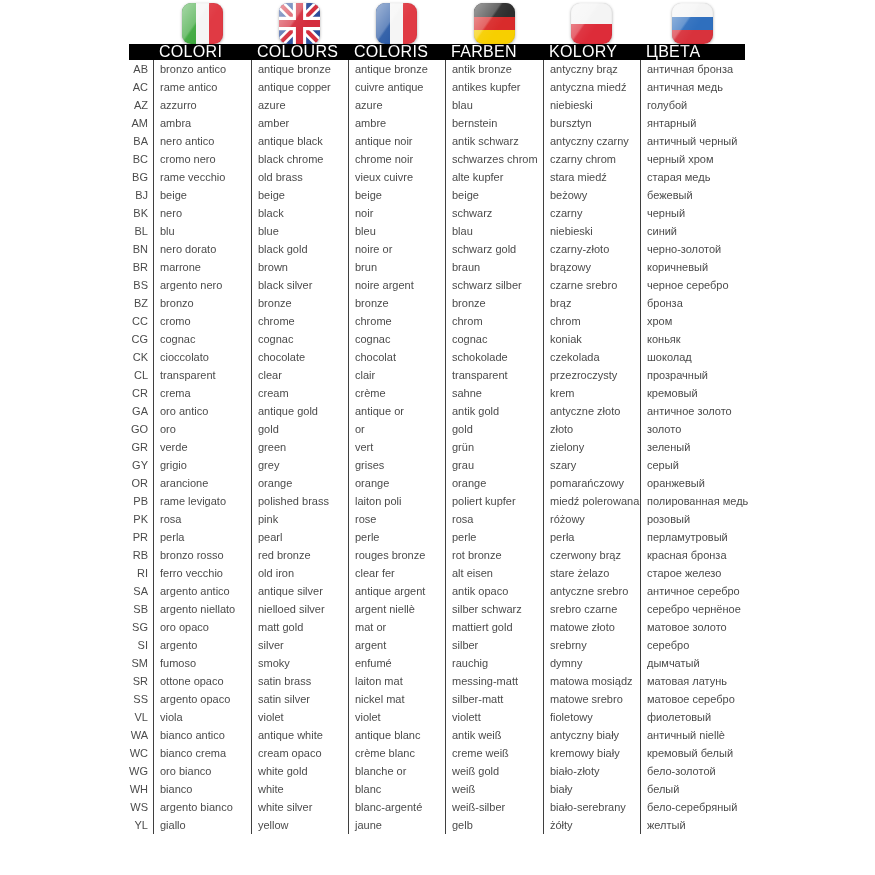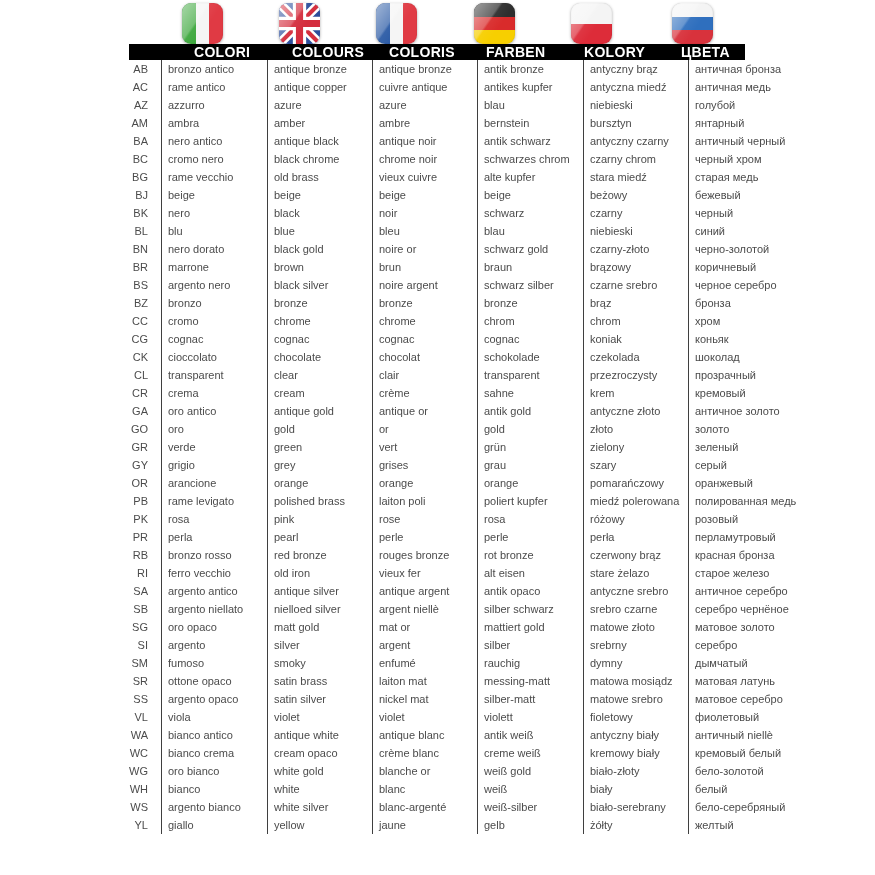--- a/index.html
+++ b/index.html
@@ -19,25 +19,25 @@
           background:linear-gradient(125deg, rgba(255,255,255,.55) 0%, rgba(255,255,255,.28) 38%, rgba(255,255,255,.05) 42%, rgba(255,255,255,0) 60%); }
   .flag-it { background:linear-gradient(90deg,#3ea83e 0 33.4%, #f5f5f5 33.4% 66.6%, #e03a44 66.6%); }
   .flag-fr { background:linear-gradient(90deg,#2d5ca6 0 33.4%, #f5f5f5 33.4% 66.6%, #e03a44 66.6%); }
   .flag-de { background:linear-gradient(180deg,#2e2e2e 0 34%, #d92b2b 34% 66%, #f7cf00 66%); }
   .flag-pl { background:linear-gradient(180deg,#f4f4f4 0 50%, #dd2c39 50%); }
   .flag-ru { background:linear-gradient(180deg,#f4f4f4 0 34%, #2f6fbe 34% 66%, #d8323c 66%); }
   .flag-uk svg { position:absolute; inset:0; width:100%; height:100%; }
 
   
   .header-bar { background:#000000; height:16px; }
-  .hcell { color:#ffffff; font-size:14px; font-weight:bold; line-height:16px;
-           padding-left:6px; letter-spacing:.3px; white-space:nowrap;margin-left:35px; }
+  .hcell { color:#ffffff; font-size:16px; font-weight:normal; line-height:16px;
+           padding-left:6px; letter-spacing:.3px; white-space:nowrap; }
 
   
-  .trow { height:18px;gap:8px; }
+  .trow { height:18px; }
   .cell { font-size:11px; line-height:18px; color:#4b4b4b; white-space:nowrap;
           padding-left:6px; overflow:visible; }
   .cell.code { text-align:right; padding-left:0; padding-right:5px; }
   .trow .cell + .cell { border-left:1px solid #3f3f3f; }
 </style>
 </head>
 <body>
 
 <div class="sheet">
 
@@ -361,21 +361,21 @@
     <div class="cell">rot bronze</div>
     <div class="cell">czerwony brąz</div>
     <div class="cell">красная бронза</div>
   </div>
 
 
   <div class="grid trow">
     <div class="cell code">RI</div>
     <div class="cell">ferro vecchio</div>
     <div class="cell">old iron</div>
-    <div class="cell">vieux fer</div>
+    <div class="cell">clear fer</div>
     <div class="cell">alt eisen</div>
     <div class="cell">stare żelazo</div>
     <div class="cell">старое железо</div>
   </div>
 
   <div class="grid trow">
     <div class="cell code">SA</div>
     <div class="cell">argento antico</div>
     <div class="cell">antique silver</div>
     <div class="cell">antique argent</div>

